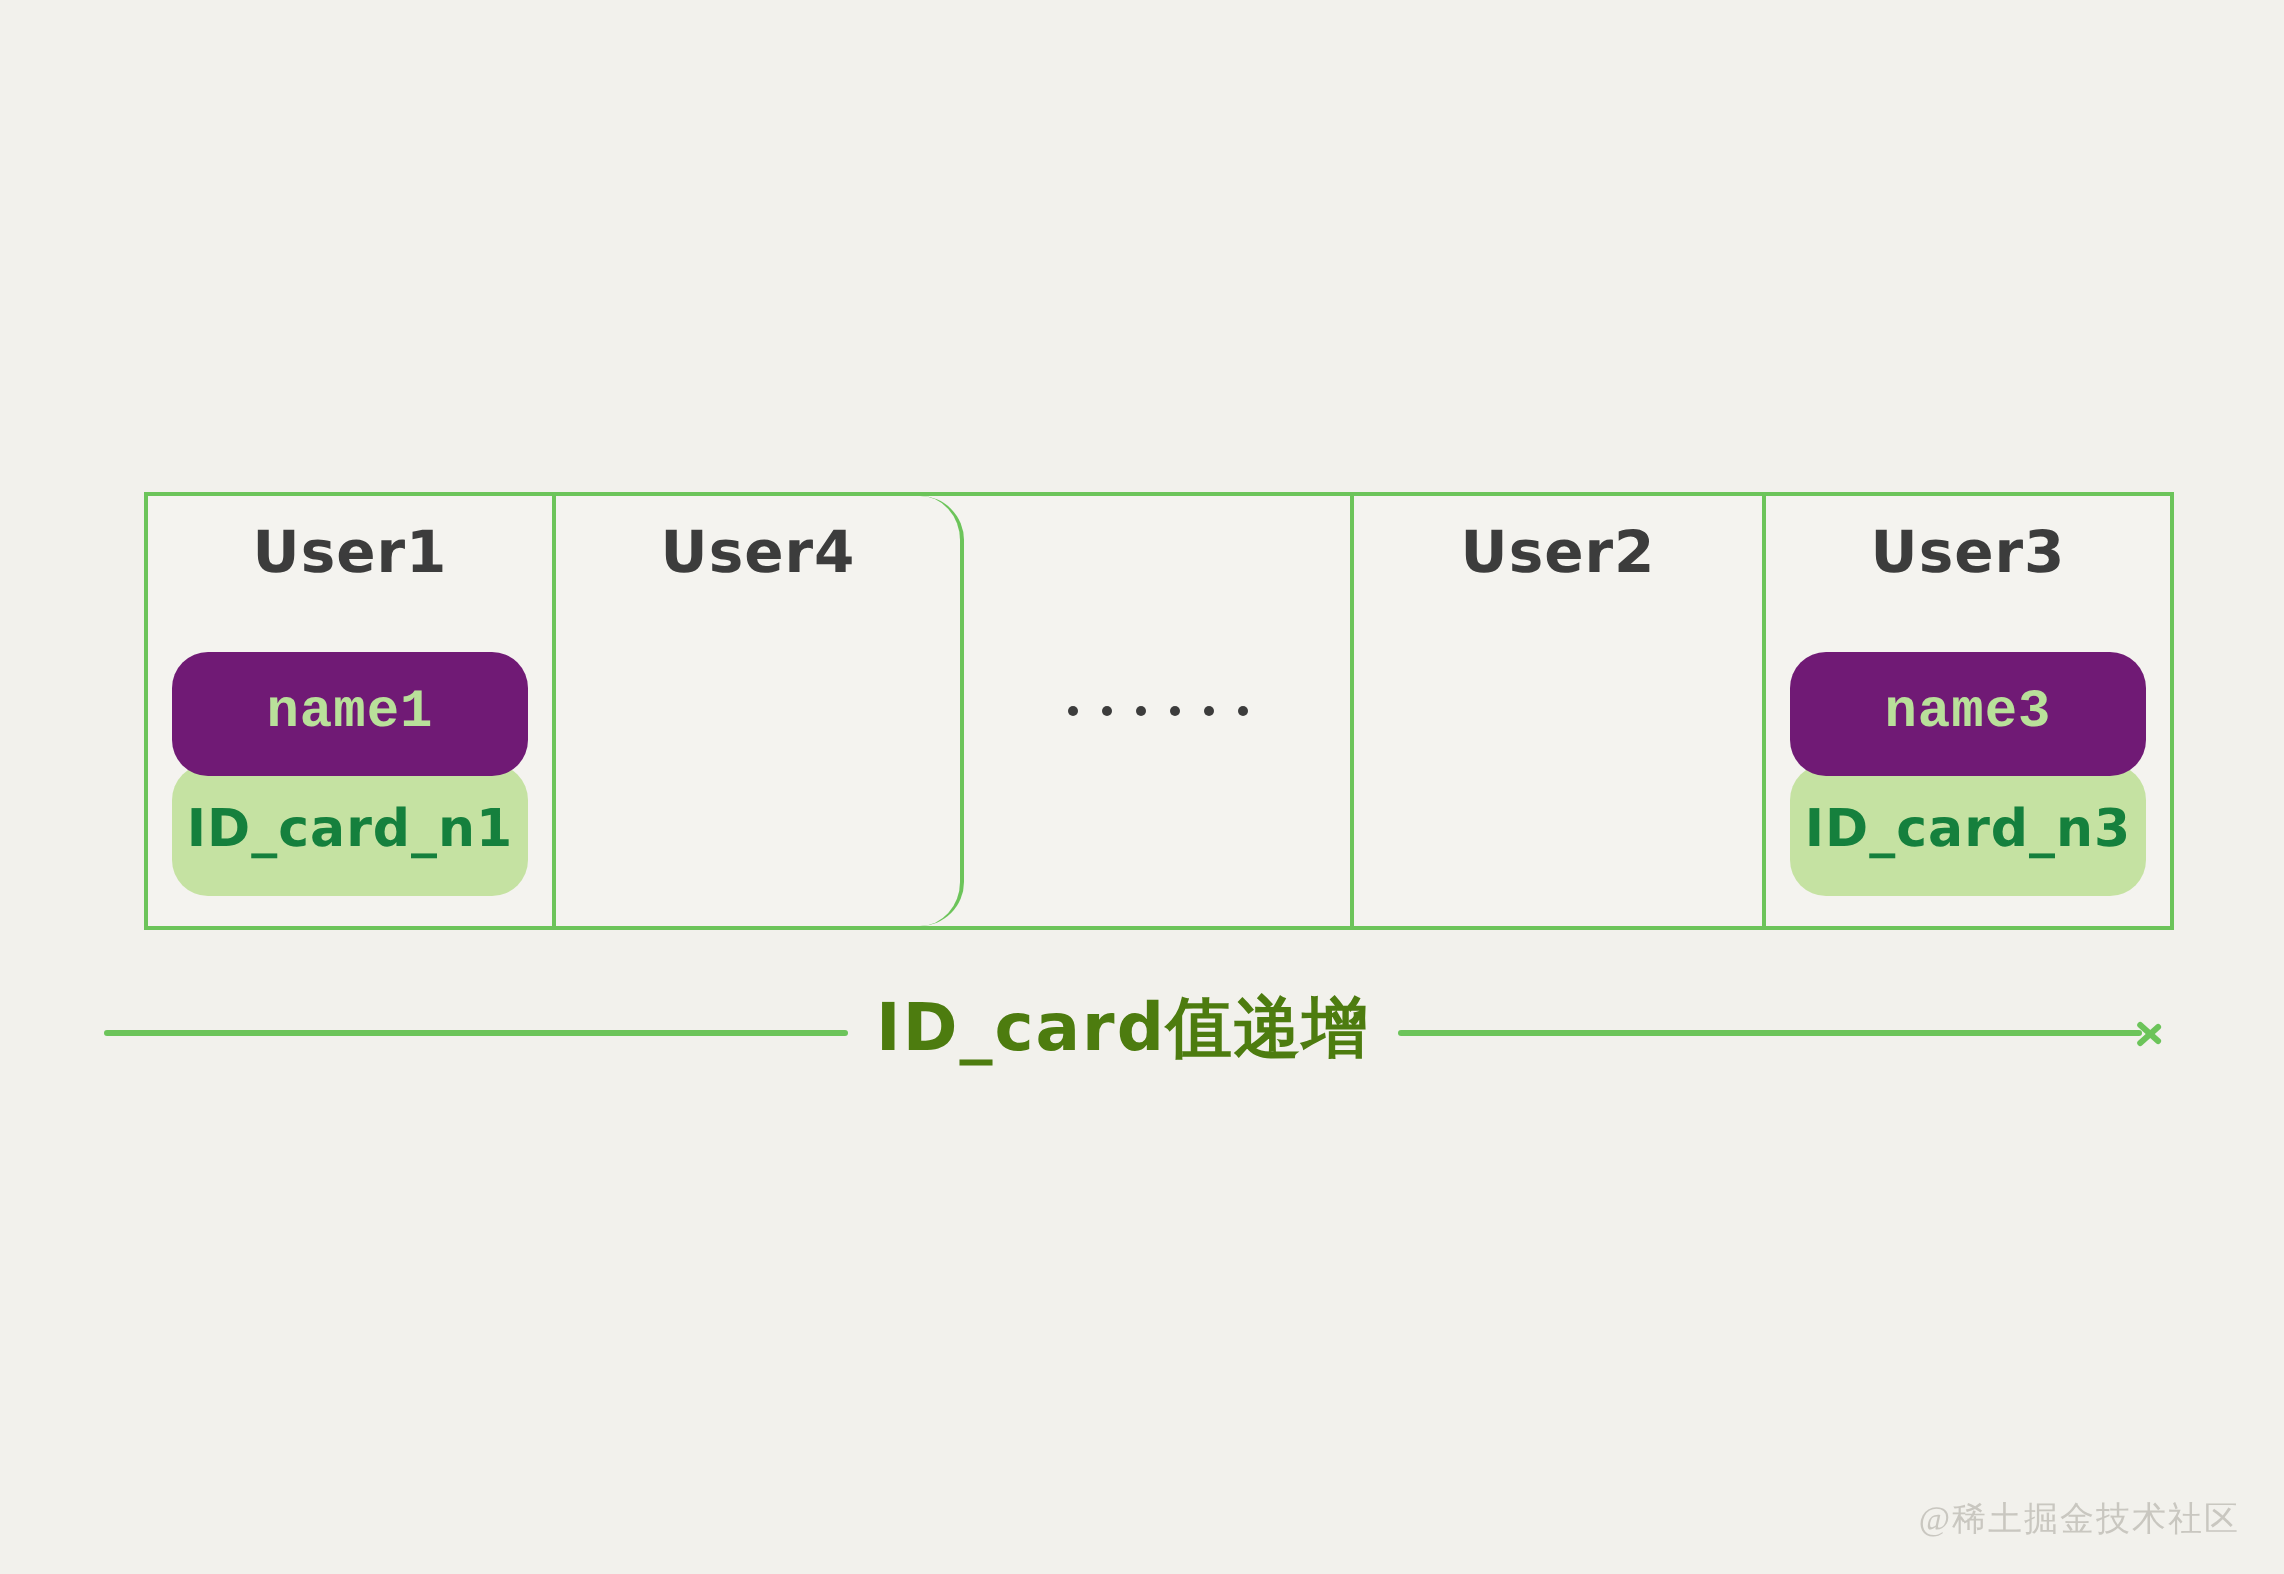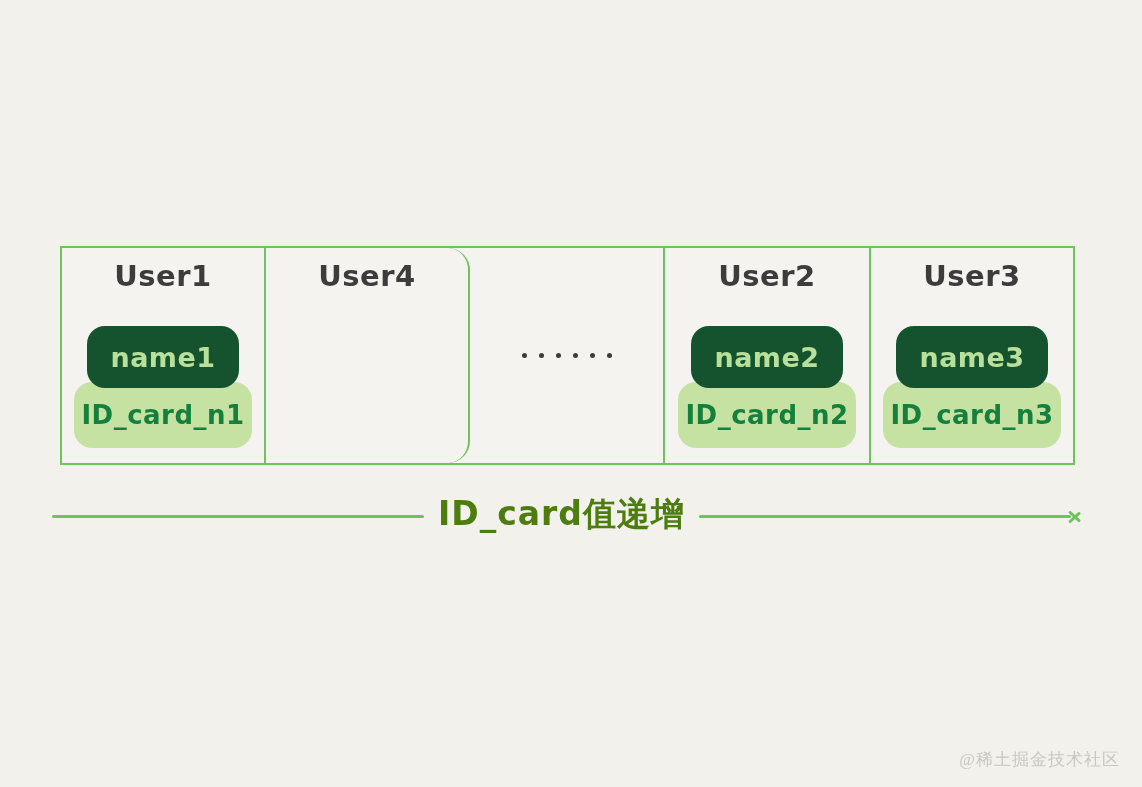--- a/index.html
+++ b/index.html
@@ -17,21 +17,21 @@
   }
 
   .canvas {
     position: absolute;
     inset: 0;
   }
 
   
   .user-table {
     position: absolute;
-    left: 60px;
+    left: 72px;
     top: 246px;
     width: 1015px;   
     height: 219px;   
     box-sizing: border-box;
     border: 2px solid #6cc45a;
     background: #f4f3ef;
     display: flex;
     align-items: stretch;
   }
 
@@ -83,28 +83,29 @@
     display: flex;
     align-items: center;
     justify-content: center;
     white-space: nowrap;
     font-family: "DejaVu Sans", sans-serif;
     font-weight: 700;
     letter-spacing: 0.5px;
   }
 
   .pill-name {
-    width: 152px;
+    width: 178px;
     height: 62px;
     border-radius: 18px;
-    background: #14532d;
+    background: #701a75;
     color: #b9e09a;
     font-size: 27px;
     position: relative;
     z-index: 2;
+    font-family: Liberation Mono, monospace;
   }
 
   .pill-id {
     width: 178px;
     height: 66px;
     border-radius: 18px;
     background: #c5e2a2;
     color: #15803d;
     font-size: 26px;
     margin-top: -6px;
@@ -225,24 +226,20 @@
         <span class="dot"></span>
         <span class="dot"></span>
         <span class="dot"></span>
         <span class="dot"></span>
         <span class="dot"></span>
       </div>
     </div>
 
     <div class="user-cell cell-u2">
       <div class="cell-title">User2</div>
-      <div class="pill-stack">
-        <div class="pill pill-name">name2</div>
-        <div class="pill pill-id">ID_card_n2</div>
-      </div>
     </div>
 
     <div class="user-cell cell-u3">
       <div class="cell-title">User3</div>
       <div class="pill-stack">
         <div class="pill pill-name">name3</div>
         <div class="pill pill-id">ID_card_n3</div>
       </div>
     </div>
 

